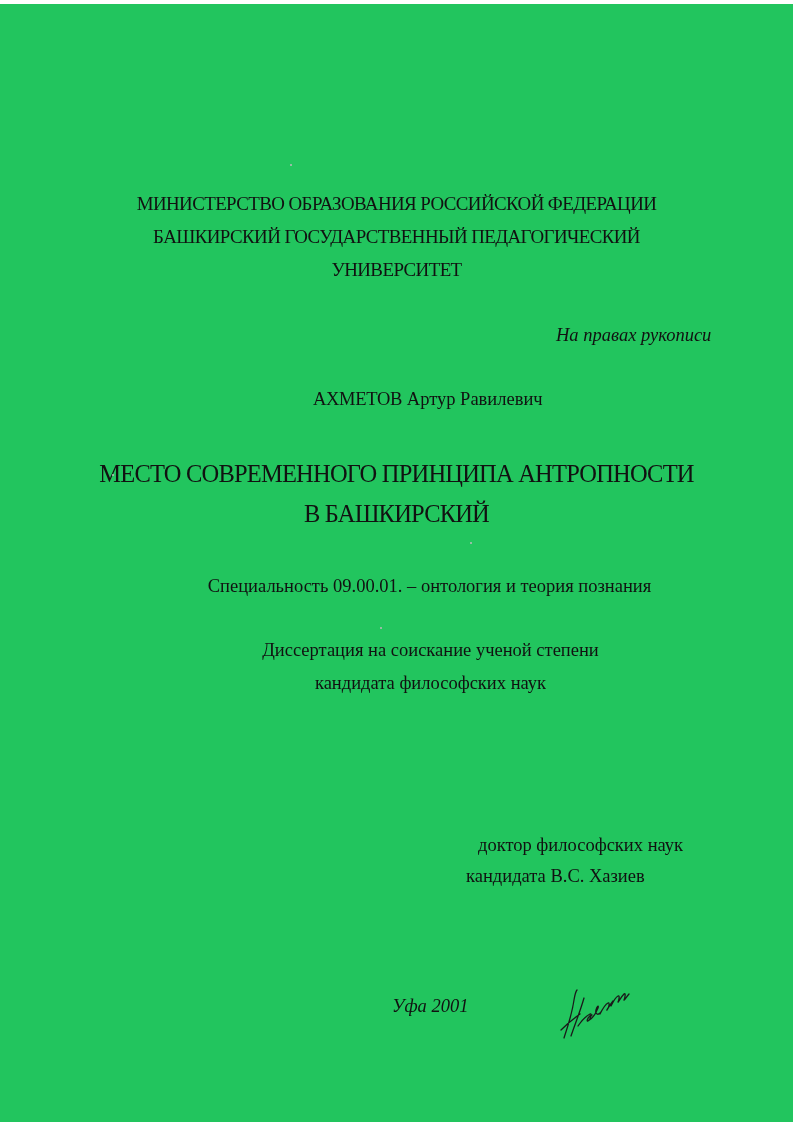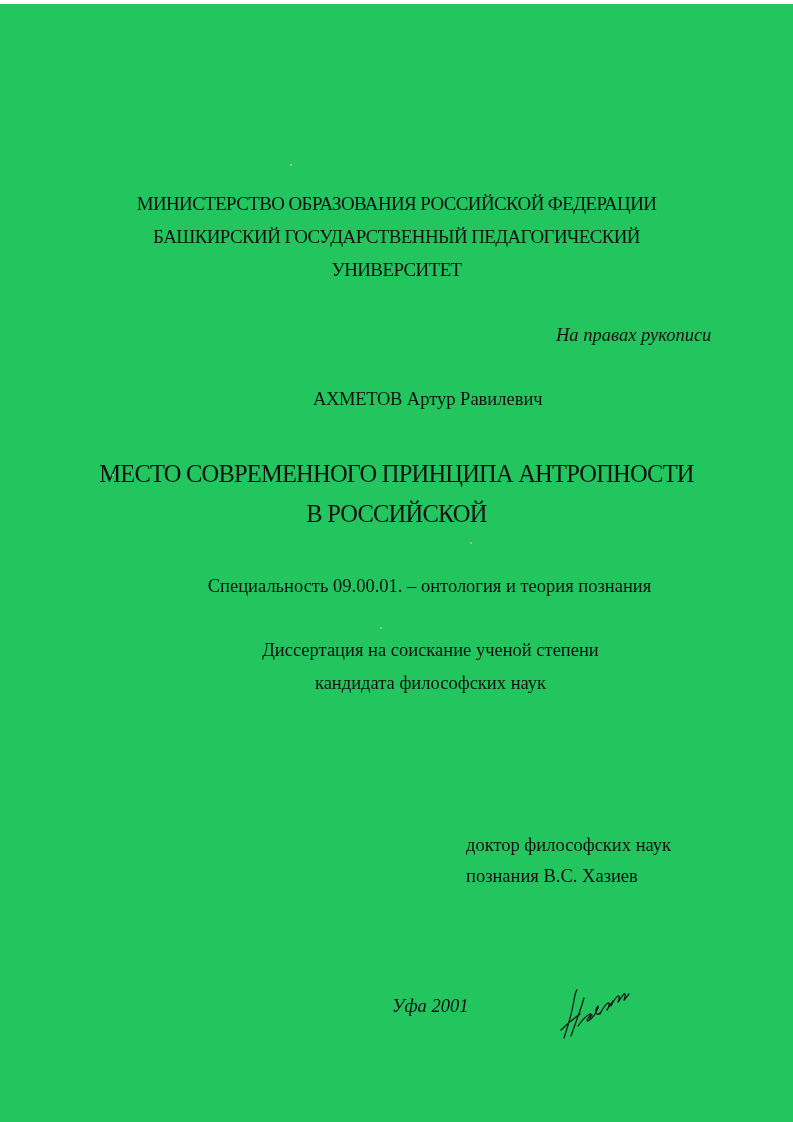--- a/index.html
+++ b/index.html
@@ -91,29 +91,29 @@
   <div class="line center header-line" style="top:256px;">УНИВЕРСИТЕТ</div>
 
   <div class="line italic-right">На правах рукописи</div>
 
   <div class="line center title-line" style="top:458px;">МЕСТО СОВРЕМЕННОГО ПРИНЦИПА АНТРОПНОСТИ</div>
 
   <div class="line author">
     <span class="surname">АХМЕТОВ</span>
     <span>Артур Равилевич</span>
   </div>
-  <div class="line center title-line" style="top:498px;">В РОССИЙСКОЙ</div>
+  <div class="line center title-line" style="top:498px;">В БАШКИРСКИЙ</div>
 
   <div class="line center body-line" style="top:573px; left:33px;">Специальность 09.00.01. – онтология и теория познания</div>
 
   <div class="line center body-line" style="top:637px; left:34px;">Диссертация на соискание ученой степени</div>
   <div class="line center body-line" style="top:670px; left:34px;">кандидата философских наук</div>
 
-  <div class="line supervisor" style="top:832px;">доктор философских наук</div>
-  <div class="line supervisor" style="top:863px;">познания В.С. Хазиев</div>
+  <div class="line supervisor" style="top:832px;margin-left:12px;">доктор философских наук</div>
+  <div class="line supervisor" style="top:863px;">кандидата В.С. Хазиев</div>
 
   <div class="line city-year">Уфа 2001</div>
 
   <svg class="signature" viewBox="0 0 72 55">
     <path d="M6 52 C10 40, 14 28, 16 14 C17 8, 18 5, 19 4
              M3 44 C9 38, 15 33, 22 28
              M13 50 C17 38, 22 26, 26 12
              M20 40 C24 34, 28 30, 32 28 C34 27, 33 33, 30 35 C28 36, 30 30, 34 29
              M30 35 C34 33, 38 27, 40 22 C41 19, 39 20, 38 24 C37 28, 40 30, 43 26
              M42 28 C45 22, 48 18, 50 17 C52 16, 51 22, 49 24 C48 25, 52 19, 55 15

